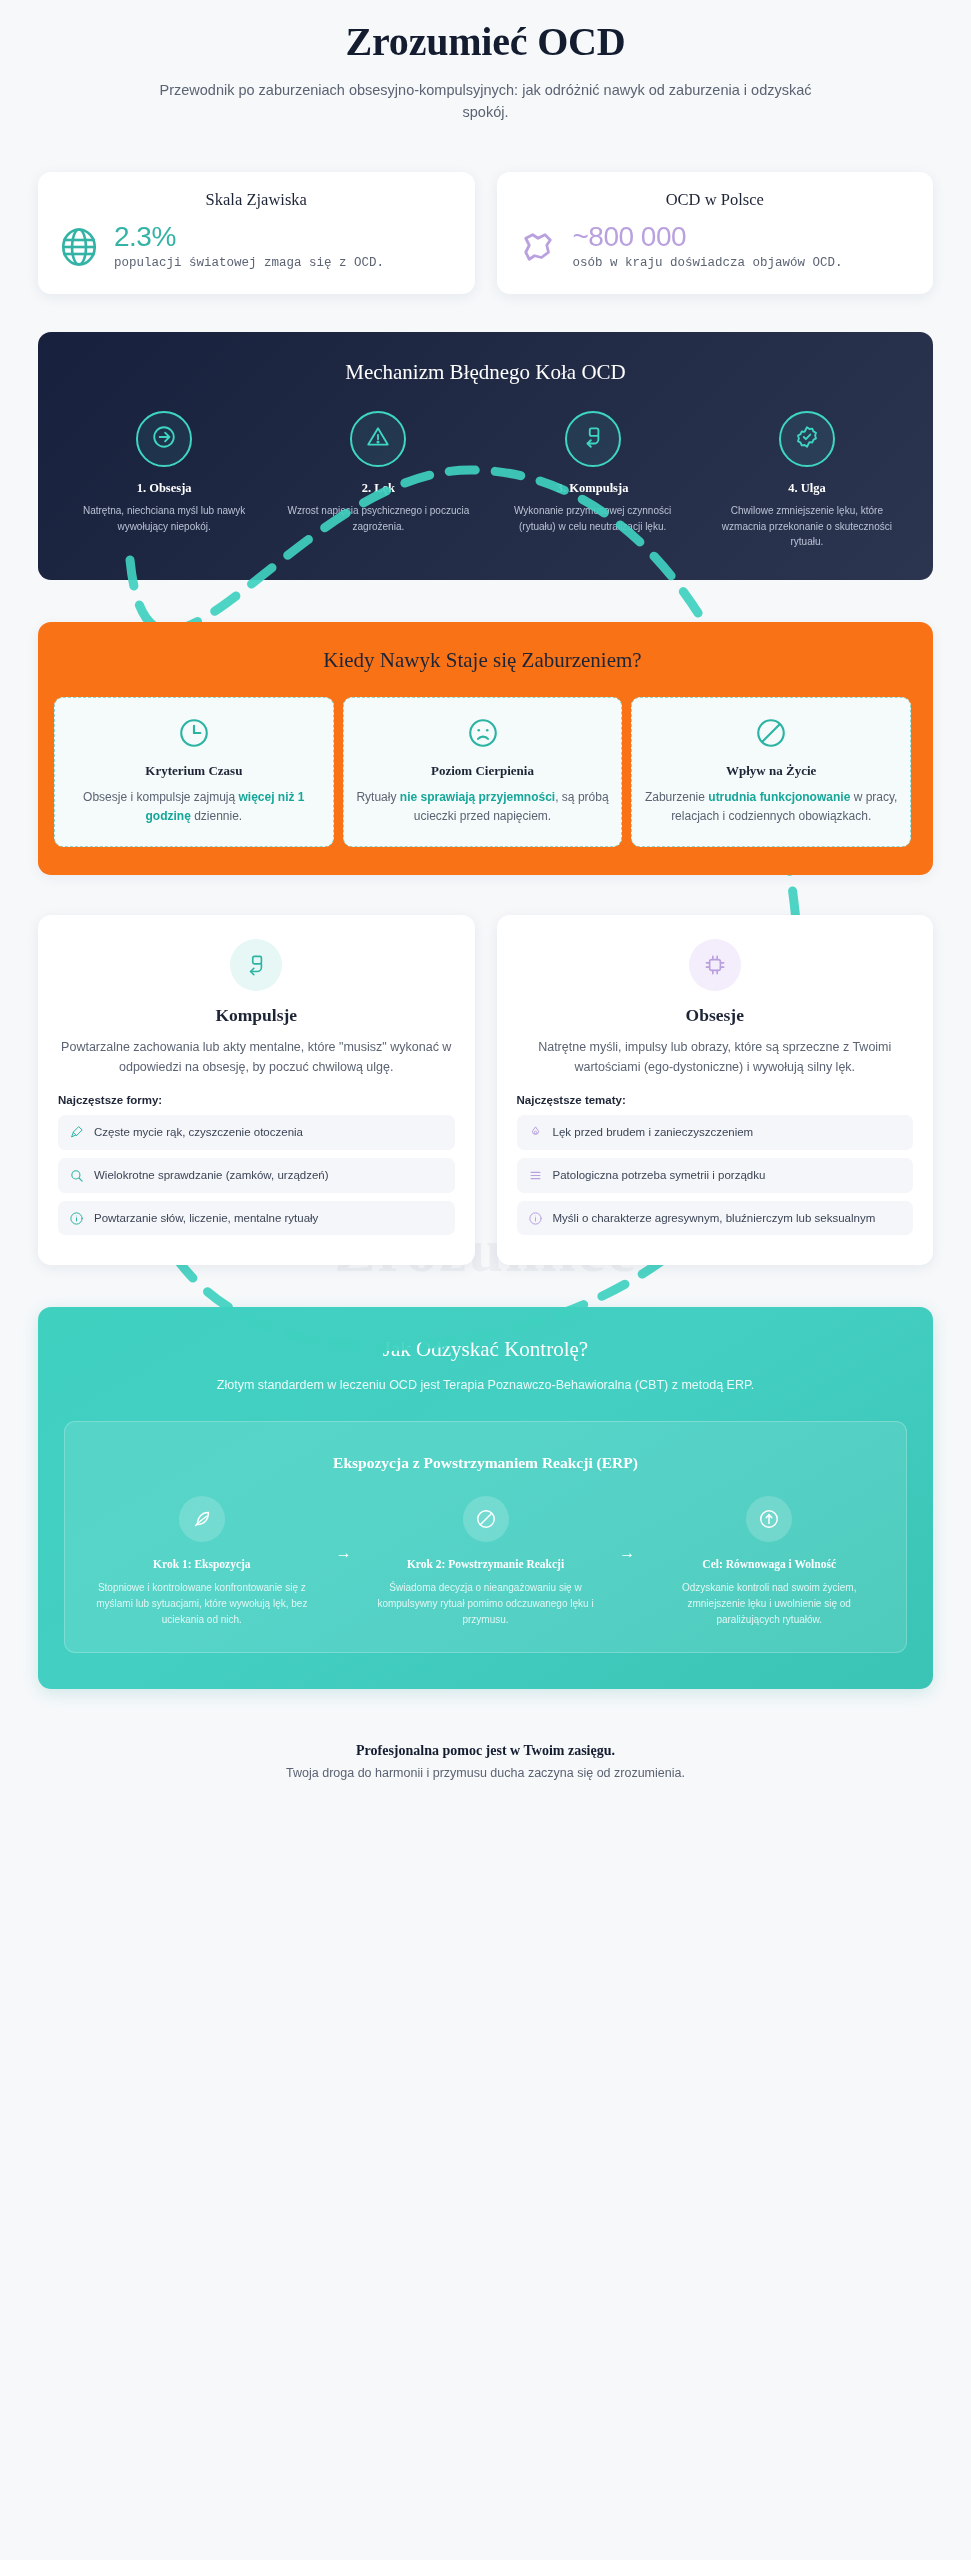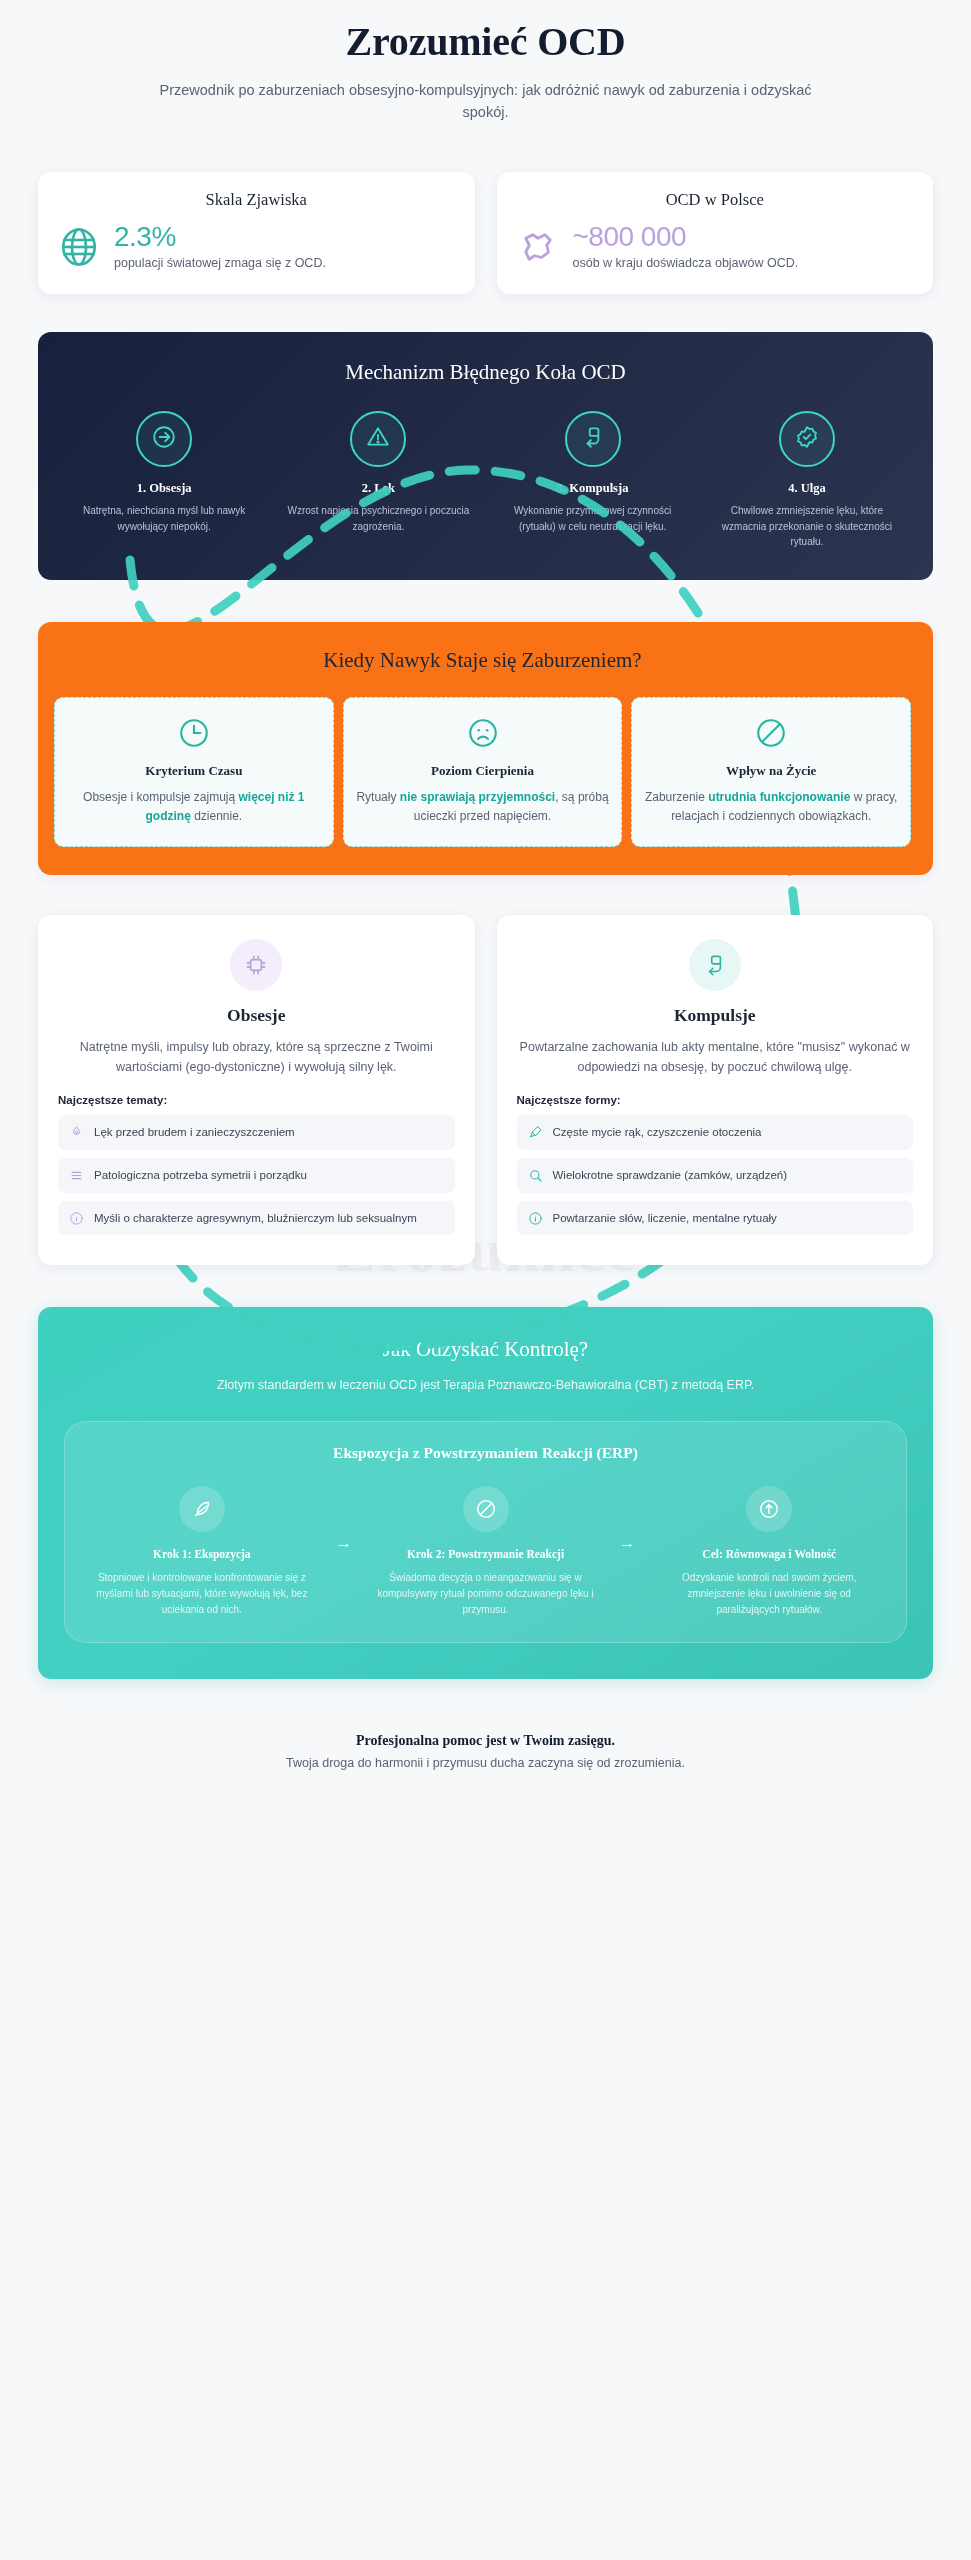--- a/index.html
+++ b/index.html
@@ -57,21 +57,21 @@
   .stat-text { flex: 1; }
   .stat-value {
     font-size: 28px;
     font-weight: 400;
     line-height: 1.05;
     letter-spacing: -0.5px;
     margin-bottom: 3px;
   }
   .stat-value.teal { color: #33b3a6; }
   .stat-value.purple { color: #b9a0de; }
-  .stat-desc { font-size: 12.5px; line-height: 1.45; color: #5b6373; }
+  .stat-desc { font-size: 12.5px; line-height: 1.45; color: #5b6373; font-family: Liberation Mono, monospace; }
 
   
   .cycle {
     margin: 38px 38px 0 38px;
     background: linear-gradient(135deg,#17203c 0%, #222b45 48%, #2c3550 100%);
     border-radius: 13px;
     padding: 28px 24px 30px 24px;
     position: relative;
     overflow: hidden;
   }
@@ -223,22 +223,22 @@
     font-size: 12.5px;
     line-height: 1.6;
     color: #e9fbf8;
     text-align: center;
     max-width: 700px;
     margin: 0 auto 26px auto;
   }
   .erp-box {
     background: rgba(255,255,255,0.11);
     border: 1px solid rgba(255,255,255,0.22);
-    border-radius: 22px;
-    padding: 22px 18px 24px 18px;
+    border-radius: 11px;
+    padding: 32px 18px 24px 18px;
   }
   .erp-box h3 {
     font-family: "Liberation Serif", serif;
     font-weight: 700;
     font-size: 15.5px;
     color: #ffffff;
     text-align: center;
     margin-bottom: 24px;
   }
   .erp-steps { display: flex; align-items: flex-start; }
@@ -464,20 +464,62 @@
           <span>Zaburzenie </span><span class="hl">utrudnia funkcjonowanie</span><span> w pracy, relacjach i codziennych obowiązkach.</span>
         </div>
       </div>
 
     </div>
   </div>
 
   <div class="duo">
 
     <div class="duo-card">
+      <div class="duo-ico-wrap teal">
+        <svg width="26" height="26" viewBox="0 0 24 24" fill="none" stroke="#2bb3a3" stroke-width="1.5" stroke-linecap="round" stroke-linejoin="round">
+          <rect x="9" y="4" width="8" height="7" rx="1.5"></rect>
+          <path d="M17 11 v3 a4 4 0 0 1 -4 4 H7"></path>
+          <path d="M10 15 l-3 3 3 3"></path>
+        </svg>
+      </div>
+      <div class="d-title">Kompulsje</div>
+      <div class="d-desc">Powtarzalne zachowania lub akty mentalne, które "musisz" wykonać w odpowiedzi na obsesję, by poczuć chwilową ulgę.</div>
+      <div class="d-sub">Najczęstsze formy:</div>
+
+      <div class="chip">
+        <span class="chip-ico">
+          <svg width="15" height="15" viewBox="0 0 24 24" fill="none" stroke="#2bb3a3" stroke-width="1.6" stroke-linecap="round">
+              <path d="M16 3 l5 5-9 9-5-5Z"></path>
+              <path d="M7 12 l-3 7 7-3"></path>
+            </svg>
+        </span>
+        <span>Częste mycie rąk, czyszczenie otoczenia</span>
+      </div>
+      <div class="chip">
+        <span class="chip-ico">
+          <svg width="15" height="15" viewBox="0 0 24 24" fill="none" stroke="#2bb3a3" stroke-width="1.7" stroke-linecap="round">
+              <circle cx="11" cy="11" r="6.5"></circle>
+              <line x1="16" y1="16" x2="21" y2="21"></line>
+            </svg>
+        </span>
+        <span>Wielokrotne sprawdzanie (zamków, urządzeń)</span>
+      </div>
+      <div class="chip">
+        <span class="chip-ico">
+          <svg width="15" height="15" viewBox="0 0 24 24" fill="none" stroke="#2bb3a3" stroke-width="1.6" stroke-linecap="round">
+              <circle cx="12" cy="12" r="9"></circle>
+              <path d="M12 11v5"></path>
+              <circle cx="12" cy="8" r="0.7" fill="#2bb3a3" stroke="none"></circle>
+            </svg>
+        </span>
+        <span>Powtarzanie słów, liczenie, mentalne rytuały</span>
+      </div>
+    </div>
+
+    <div class="duo-card">
       <div class="duo-ico-wrap purple">
         <svg width="26" height="26" viewBox="0 0 24 24" fill="none" stroke="#b9a0de" stroke-width="1.5" stroke-linecap="round">
           <rect x="7" y="7" width="10" height="10" rx="2"></rect>
           <path d="M10 4v3M14 4v3M10 17v3M14 17v3M4 10h3M4 14h3M17 10h3M17 14h3"></path>
         </svg>
       </div>
       <div class="d-title">Obsesje</div>
       <div class="d-desc">Natrętne myśli, impulsy lub obrazy, które są sprzeczne z Twoimi wartościami (ego-dystoniczne) i wywołują silny lęk.</div>
       <div class="d-sub">Najczęstsze tematy:</div>
 
@@ -500,62 +542,20 @@
       </div>
       <div class="chip">
         <span class="chip-ico">
           <svg width="15" height="15" viewBox="0 0 24 24" fill="none" stroke="#b9a0de" stroke-width="1.6" stroke-linecap="round">
               <circle cx="12" cy="12" r="9"></circle>
               <path d="M12 11v5"></path>
               <circle cx="12" cy="8" r="0.7" fill="#b9a0de" stroke="none"></circle>
             </svg>
         </span>
         <span>Myśli o charakterze agresywnym, bluźnierczym lub seksualnym</span>
-      </div>
-    </div>
-
-    <div class="duo-card">
-      <div class="duo-ico-wrap teal">
-        <svg width="26" height="26" viewBox="0 0 24 24" fill="none" stroke="#2bb3a3" stroke-width="1.5" stroke-linecap="round" stroke-linejoin="round">
-          <rect x="9" y="4" width="8" height="7" rx="1.5"></rect>
-          <path d="M17 11 v3 a4 4 0 0 1 -4 4 H7"></path>
-          <path d="M10 15 l-3 3 3 3"></path>
-        </svg>
-      </div>
-      <div class="d-title">Kompulsje</div>
-      <div class="d-desc">Powtarzalne zachowania lub akty mentalne, które "musisz" wykonać w odpowiedzi na obsesję, by poczuć chwilową ulgę.</div>
-      <div class="d-sub">Najczęstsze formy:</div>
-
-      <div class="chip">
-        <span class="chip-ico">
-          <svg width="15" height="15" viewBox="0 0 24 24" fill="none" stroke="#2bb3a3" stroke-width="1.6" stroke-linecap="round">
-              <path d="M16 3 l5 5-9 9-5-5Z"></path>
-              <path d="M7 12 l-3 7 7-3"></path>
-            </svg>
-        </span>
-        <span>Częste mycie rąk, czyszczenie otoczenia</span>
-      </div>
-      <div class="chip">
-        <span class="chip-ico">
-          <svg width="15" height="15" viewBox="0 0 24 24" fill="none" stroke="#2bb3a3" stroke-width="1.7" stroke-linecap="round">
-              <circle cx="11" cy="11" r="6.5"></circle>
-              <line x1="16" y1="16" x2="21" y2="21"></line>
-            </svg>
-        </span>
-        <span>Wielokrotne sprawdzanie (zamków, urządzeń)</span>
-      </div>
-      <div class="chip">
-        <span class="chip-ico">
-          <svg width="15" height="15" viewBox="0 0 24 24" fill="none" stroke="#2bb3a3" stroke-width="1.6" stroke-linecap="round">
-              <circle cx="12" cy="12" r="9"></circle>
-              <path d="M12 11v5"></path>
-              <circle cx="12" cy="8" r="0.7" fill="#2bb3a3" stroke="none"></circle>
-            </svg>
-        </span>
-        <span>Powtarzanie słów, liczenie, mentalne rytuały</span>
       </div>
     </div>
 
   </div>
 
   <div class="erp">
     <h2>Jak Odzyskać Kontrolę?</h2>
     <div class="erp-lead">Złotym standardem w leczeniu OCD jest Terapia Poznawczo-Behawioralna (CBT) z metodą ERP.</div>
 
     <div class="erp-box">

